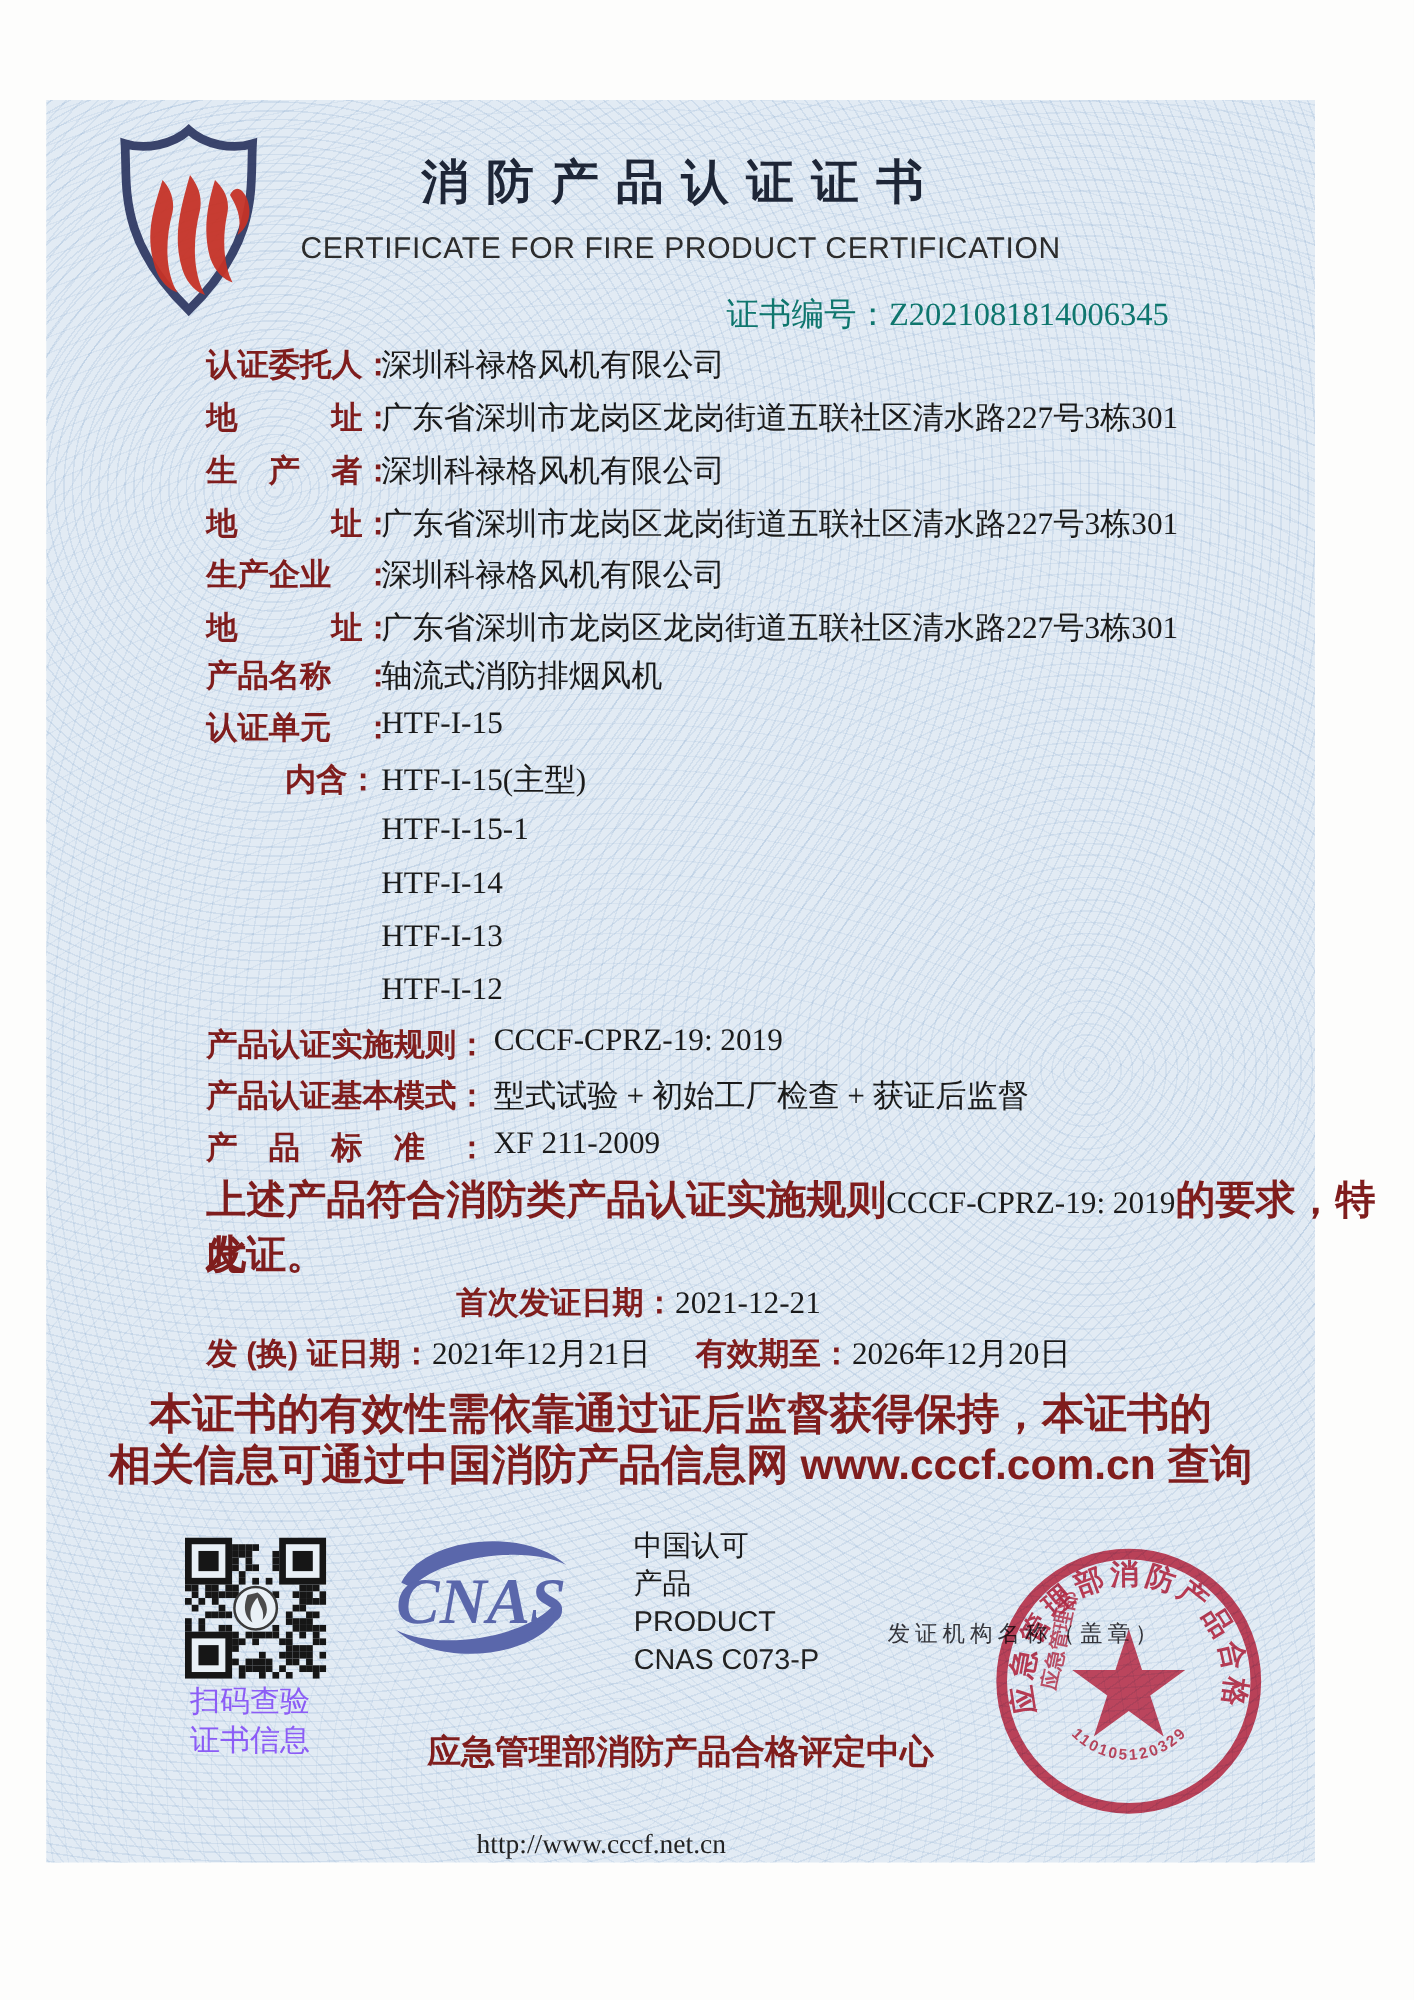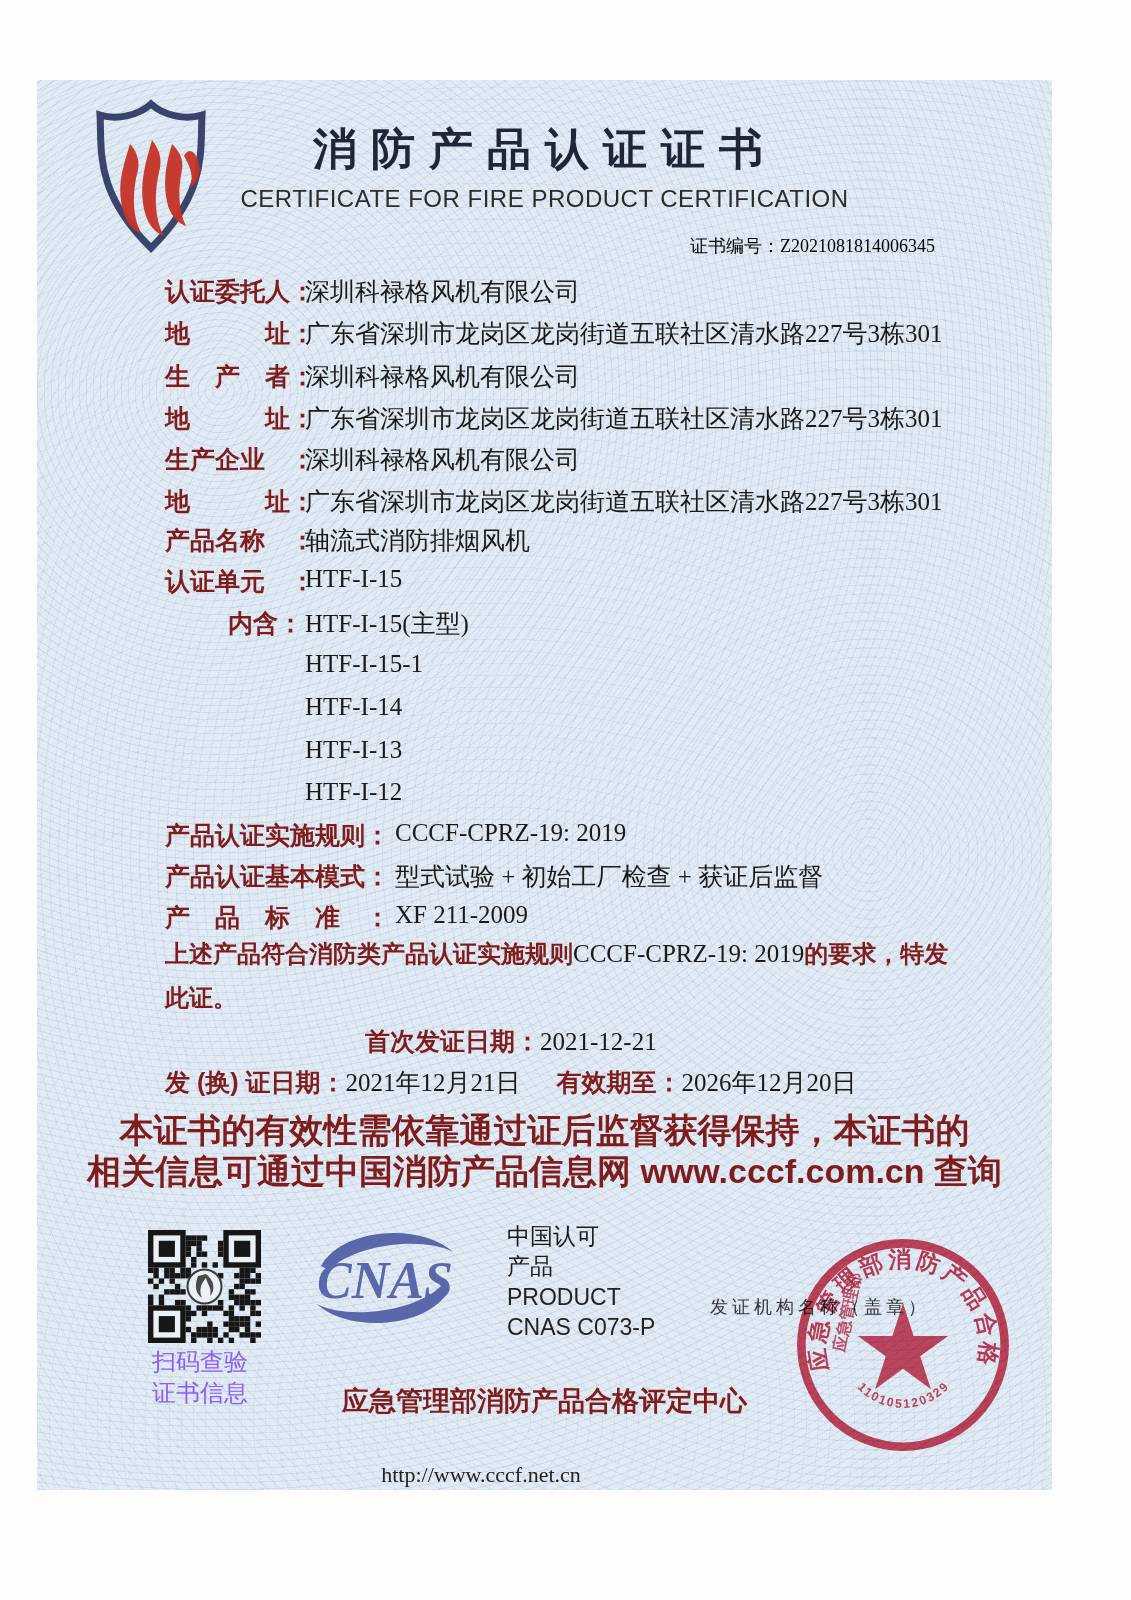--- a/index.html
+++ b/index.html
@@ -12,29 +12,29 @@
     background-image:
       repeating-radial-gradient(circle at 18% 22%, rgba(110,150,195,.16) 0 1.2px, rgba(255,255,255,0) 1.2px 7px),
       repeating-radial-gradient(circle at 82% 55%, rgba(110,150,195,.13) 0 1.2px, rgba(255,255,255,0) 1.2px 9px),
       repeating-radial-gradient(circle at 45% 95%, rgba(110,150,195,.10) 0 1px, rgba(255,255,255,0) 1px 12px);
   }
   .abs { position:absolute; }
   .hei { font-family:"Liberation Sans","DejaVu Sans",sans-serif; font-weight:700; color:#7f1d1d; }
   .song { font-family:"Liberation Serif","DejaVu Serif",serif; color:#1a1a1a; }
   .title { left:37px; top:120px; width:1016px; text-align:center;
     font-family:"Liberation Sans","DejaVu Sans",sans-serif; font-weight:600;
-    font-size:44px; letter-spacing:14px; color:#1e2637; }
+    font-size:38px; letter-spacing:14px; color:#1e2637; }
   .subtitle { left:37px; top:185px; width:1015px; text-align:center;
     font-family:"Liberation Sans","DejaVu Sans",sans-serif; font-weight:400;
     font-size:24px; letter-spacing:.5px; color:#2c2c2c; }
-  .certno { top:234px; right:196px; font-size:18px; color:#000000;text-align:center; }
+  .certno { top:234px; right:196px; font-size:26px; color:#0f766e;text-align:center; }
   .row-label { font-size:25px; }
   .row-value { font-size:25px; }
   .model { font-size:25px; }
-  .stmt-bold { font-size:24px; }
+  .stmt-bold { font-size:32px; }
   .stmt-code { font-size:25px; font-weight:400; font-family:"Liberation Serif","DejaVu Serif",serif; }
   .notice { left:37px; width:1015px; text-align:center; font-size:34px; }
   .qr-caption { font-size:24px; line-height:31px; color:#8b5cf6; }
   .cnas-lines { font-size:23px; line-height:30px; color:#1d1d1d;margin-left:10px; }
   .cnas-lines .latin { font-family:"Liberation Sans","DejaVu Sans",sans-serif; color:#222; }
   .issuer { font-size:18px; letter-spacing:4px; color:#33343a; font-weight:400;margin-top:12px; }
   .footer-org { left:37px; width:1015px; text-align:center; font-size:27px; }
   .footer-addr { left:37px; top:1430px; width:1015px; display:flex; justify-content:center; gap:42px;
     font-size:22px; color:#222; }
   .footer-url { left:37px; top:1462px; width:888px; text-align:center; font-size:22px; color:#222; }

